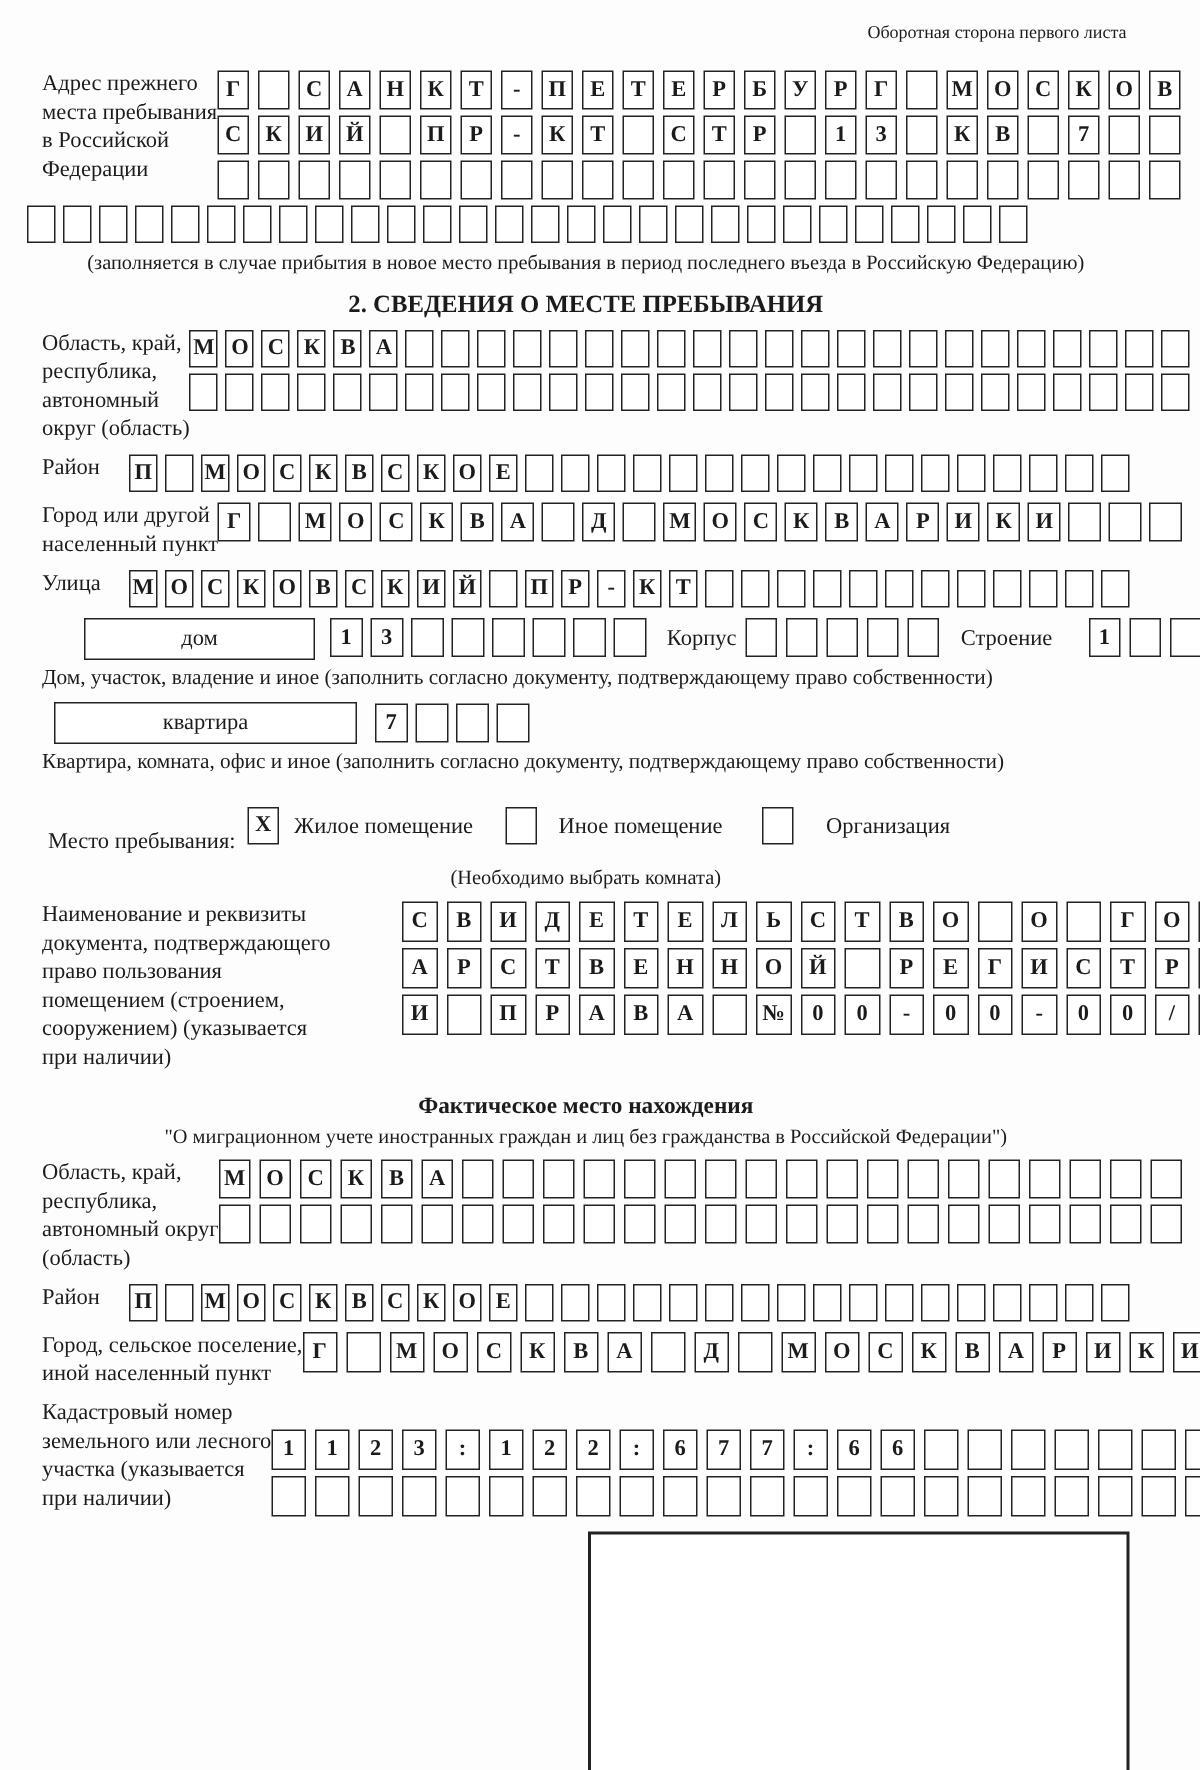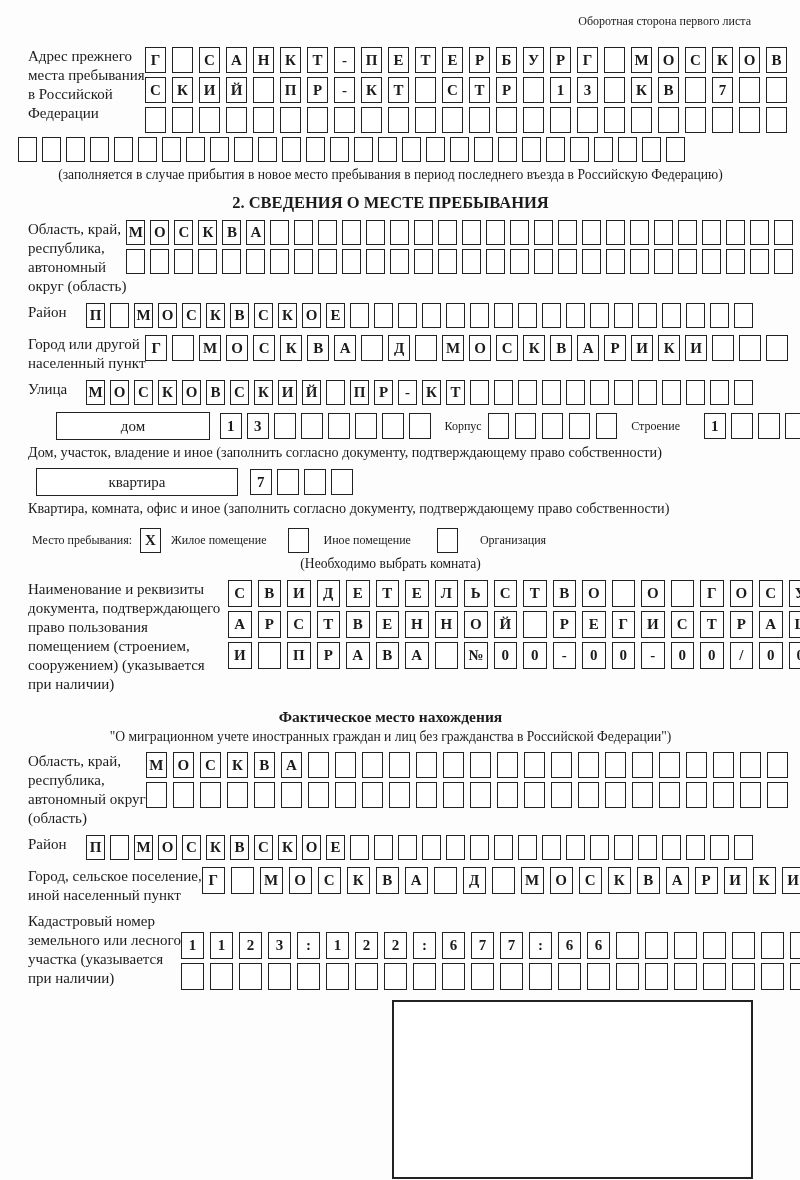--- a/index.html
+++ b/index.html
@@ -26,21 +26,21 @@
   .c22 .cell{width:21px;height:25px;margin-right:6px;}
   .cells .cell:last-child{margin-right:0;}
   .overflow-row{margin-left:-10px;margin-top:4px;}
   .caption{font-size:13.6px;text-align:center;margin-top:4px;line-height:17px;}
   .caption-left{font-size:14.2px;text-align:left;margin-top:4px;line-height:17px;}
   .sec-title{font-size:16.5px;font-weight:bold;text-align:center;margin:10px 0 2px 0;}
   .sub-title{font-size:15.5px;font-weight:bold;text-align:center;margin:14px 0 2px 0;}
   
   .wbox{flex:none;border:1.7px solid #222;background:#fff;text-align:center;
         font-size:15px;height:26px;line-height:26px;}
-  .inline-lbl{font-size:12px;line-height:28px;flex:none;}
+  .inline-lbl{font-size:15px;line-height:28px;flex:none;}
   
   .chk{width:19px;height:23px;border:1.6px solid #222;background:#fff;flex:none;
        display:inline-flex;align-items:center;justify-content:center;
        font-size:15px;font-weight:bold;}
   
   .markbox{width:357px;height:175px;border:2px solid #222;background:#fff;margin-left:auto;margin-top:10px;}
 </style>
 </head>
 <body>
 
@@ -335,21 +335,21 @@
           <span class="cell"></span>
           <span class="cell"></span>
           <span class="cell"></span>
           <span class="cell"></span>
           <span class="cell"></span>
           <span class="cell"></span>
         </div>
     </div>
   </div>
 
-  <div class="frow" style="align-items:center;padding-left:28px;">
+  <div class="frow" style="padding-left:28px;">
     <div class="wbox" style="width:152px;">дом</div>
     <div class="cells c24" style="margin-left:10px;">
         <span class="cell">1</span>
         <span class="cell">3</span>
         <span class="cell"></span>
         <span class="cell"></span>
         <span class="cell"></span>
         <span class="cell"></span>
         <span class="cell"></span>
         <span class="cell"></span>
@@ -377,31 +377,31 @@
     <div class="cells c24" style="margin-left:12px;">
         <span class="cell">7</span>
         <span class="cell"></span>
         <span class="cell"></span>
         <span class="cell"></span>
       </div>
   </div>
   <div class="caption-left">Квартира, комната, офис и иное (заполнить согласно документу, подтверждающему право собственности)</div>
 
   <div class="frow" style="align-items:center;margin-top:9px;">
-    <div class="inline-lbl" style="margin-left:4px;">Место пребывания:</div>
+    <div class="inline-lbl" style="margin-left:4px;margin-top:21px;">Место пребывания:</div>
     <span class="chk" style="margin-left:8px;">X</span>
     <div class="inline-lbl" style="margin-left:10px;">Жилое помещение</div>
     <span class="chk" style="margin-left:22px;"> </span>
     <div class="inline-lbl" style="margin-left:14px;">Иное помещение</div>
     <span class="chk" style="margin-left:26px;"> </span>
     <div class="inline-lbl" style="margin-left:22px;">Организация</div>
   </div>
   <div class="caption" style="margin-top:1px;">(Необходимо выбрать комната)</div>
 
-  <div class="frow" style="margin-top:8px;">
+  <div class="frow" style="margin-top:8px;gap:40px;">
     <div class="flabel" style="width:200px;">Наименование и реквизиты
 документа, подтверждающего
 право пользования
 помещением (строением,
 сооружением) (указывается
 при наличии)</div>
     <div class="cellcol">
       <div class="cells c21">
           <span class="cell">С</span>
           <span class="cell">В</span>

